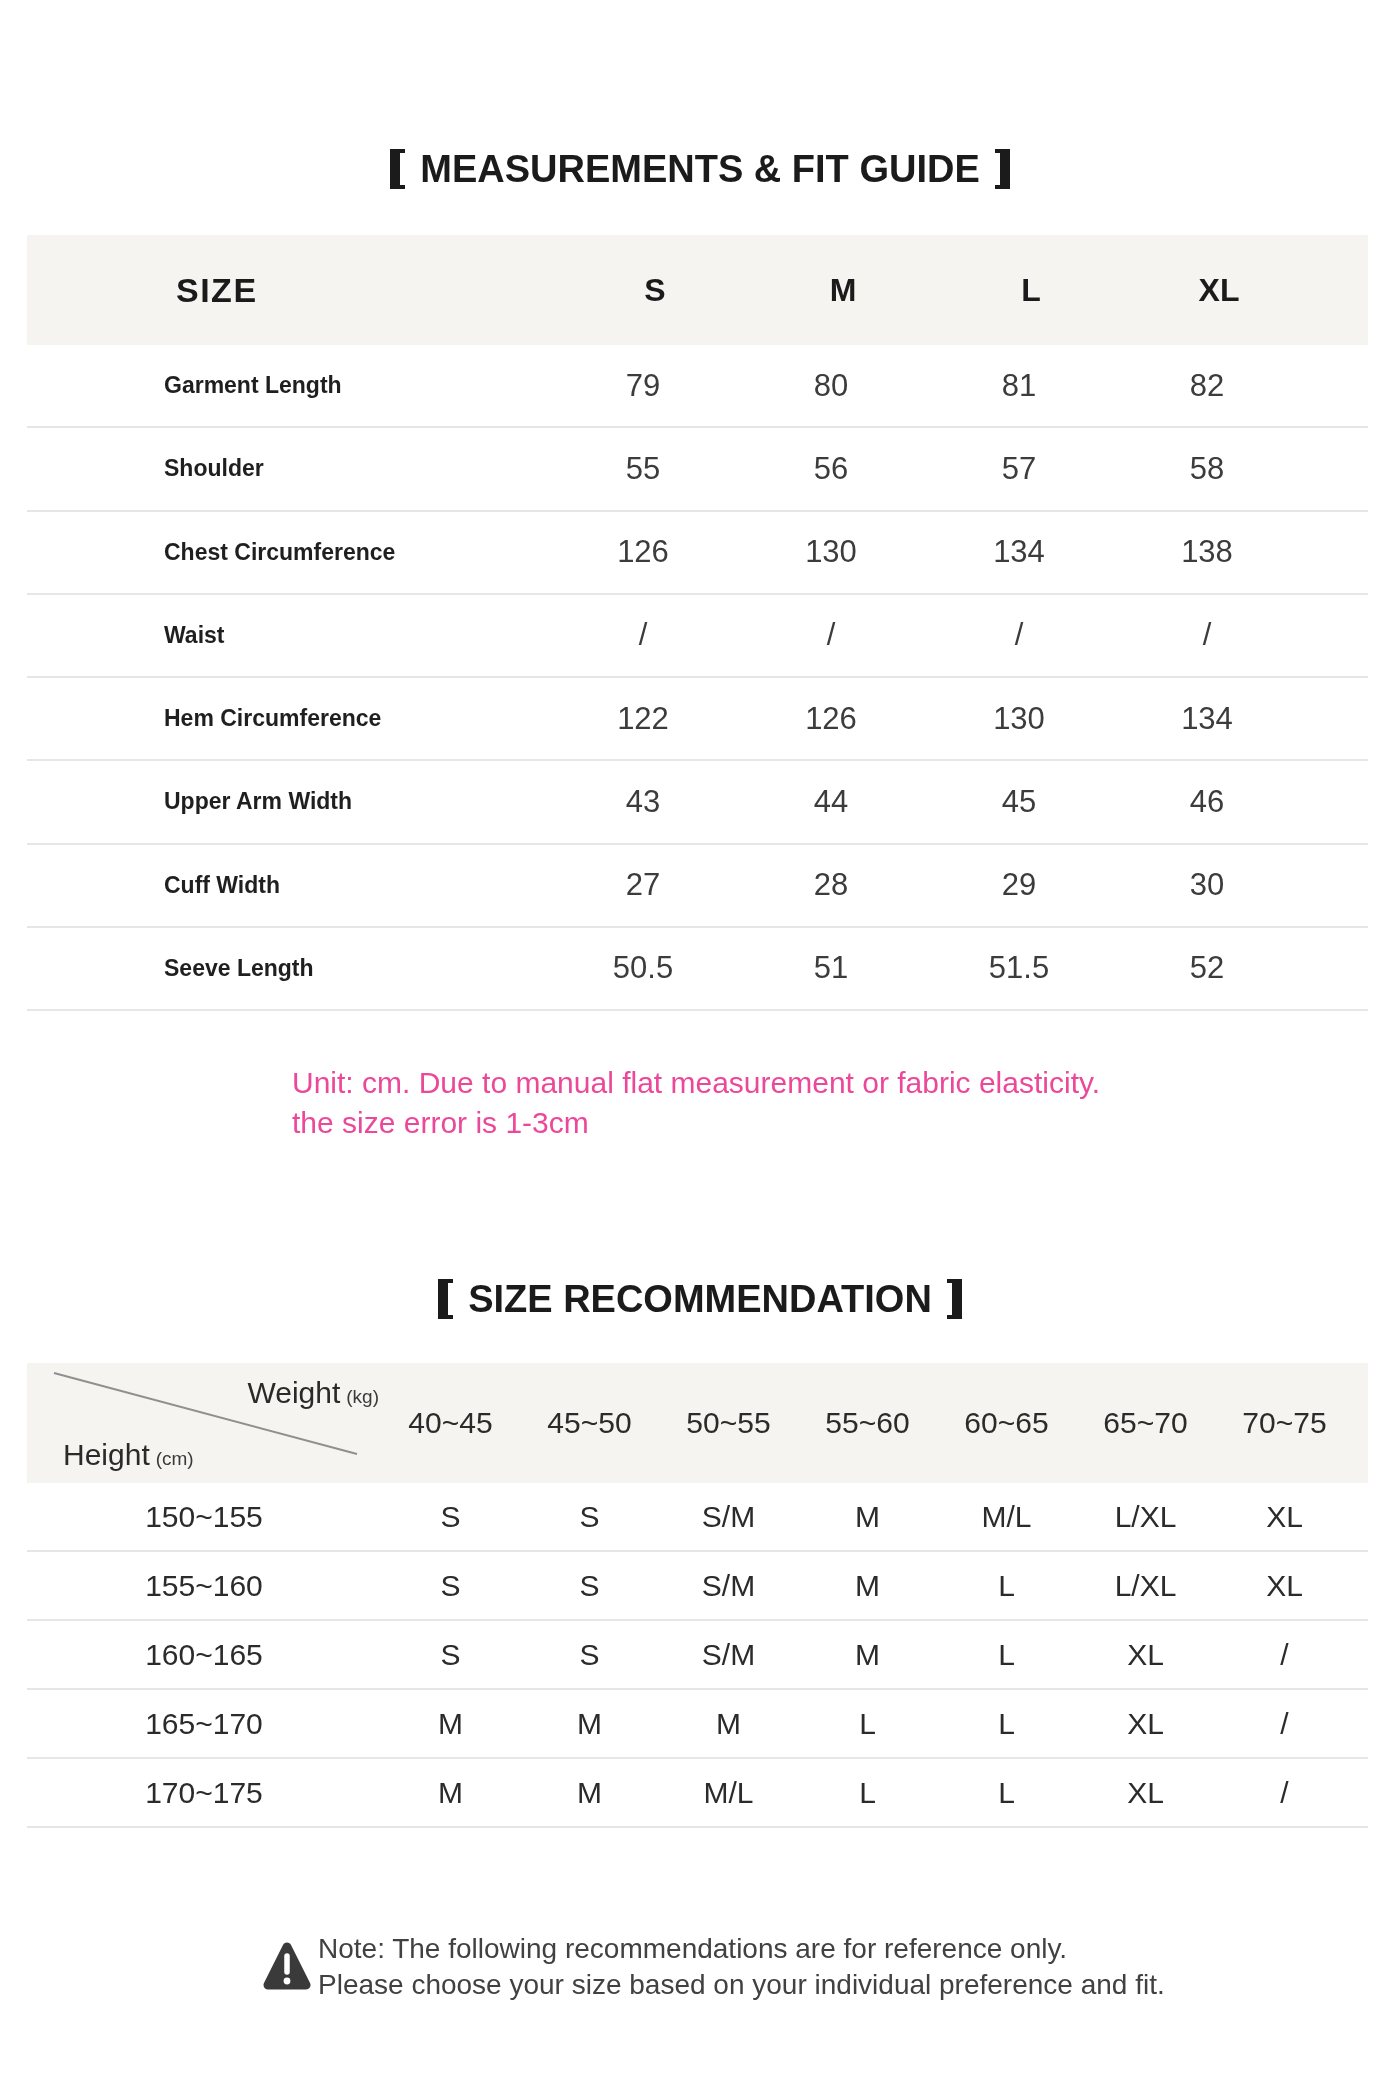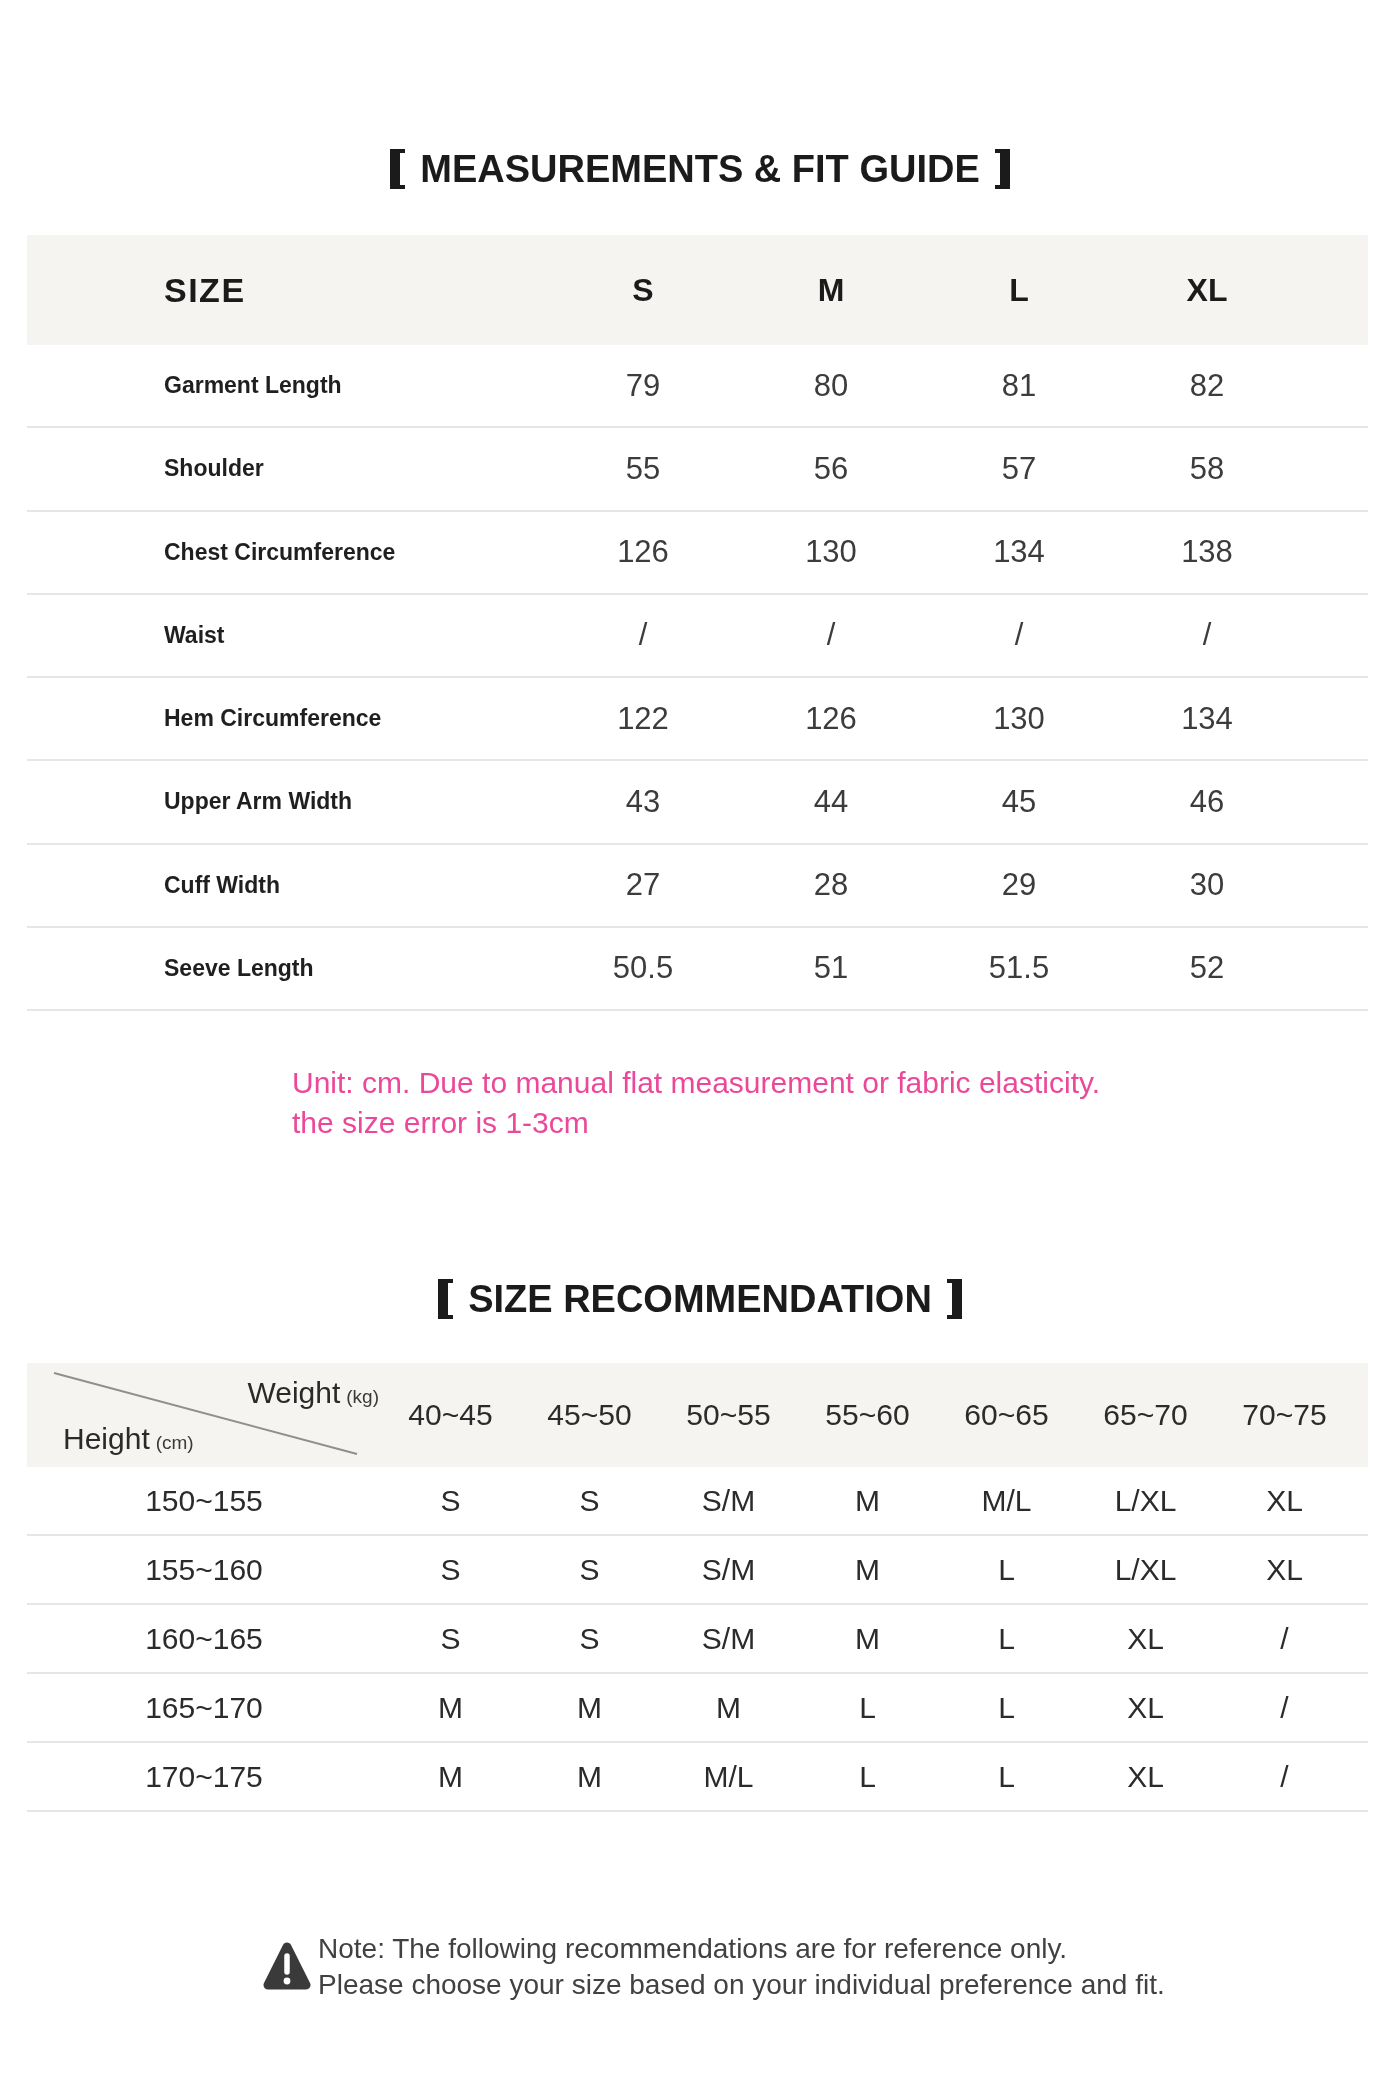--- a/index.html
+++ b/index.html
@@ -23,26 +23,26 @@
   .bracket { display:inline-block; width:15px; height:40px; }
   .bracket.open  { border-left:10px solid #1b1b1b; border-top:4px solid #1b1b1b; border-bottom:4px solid #1b1b1b; }
   .bracket.close { border-right:10px solid #1b1b1b; border-top:4px solid #1b1b1b; border-bottom:4px solid #1b1b1b; }
 
   
   .table { position:absolute; left:27px; width:1341px; }
   #table1 { top:235px; }
   #table2 { top:1363px; }
   .thead { display:flex; align-items:center; background:#f5f4f1; }
   #table1 .thead { height:110px; }
-  #table2 .thead { height:104px; }
+  #table2 .thead { height:120px; }
 
   
   .t1-label-h {
     flex:0 0 522px; padding-left:137px; text-align:left;
-    font-size:34px; font-weight:700; letter-spacing:1.5px; color:#1b1b1b;
+    font-size:34px; font-weight:700; letter-spacing:1.5px; color:#1b1b1b;margin-left:12px;
   }
   .t1-col-h { flex:0 0 188px; text-align:center; font-size:32px; font-weight:700; color:#1b1b1b; }
   .t1-row { display:flex; align-items:center; height:83.25px; border-bottom:2px solid #e8e6e3; }
   .t1-row .label { flex:0 0 522px; padding-left:137px; font-size:23px; font-weight:700; color:#1f1f1f; }
   .t1-row .val   { flex:0 0 188px; text-align:center; font-size:31px; font-weight:400; color:#3c3c3c; }
 
   
   .unit-note {
     position:absolute; left:292px; top:1063px;
     font-size:30px; line-height:40px; font-weight:400; color:#ec4899;

